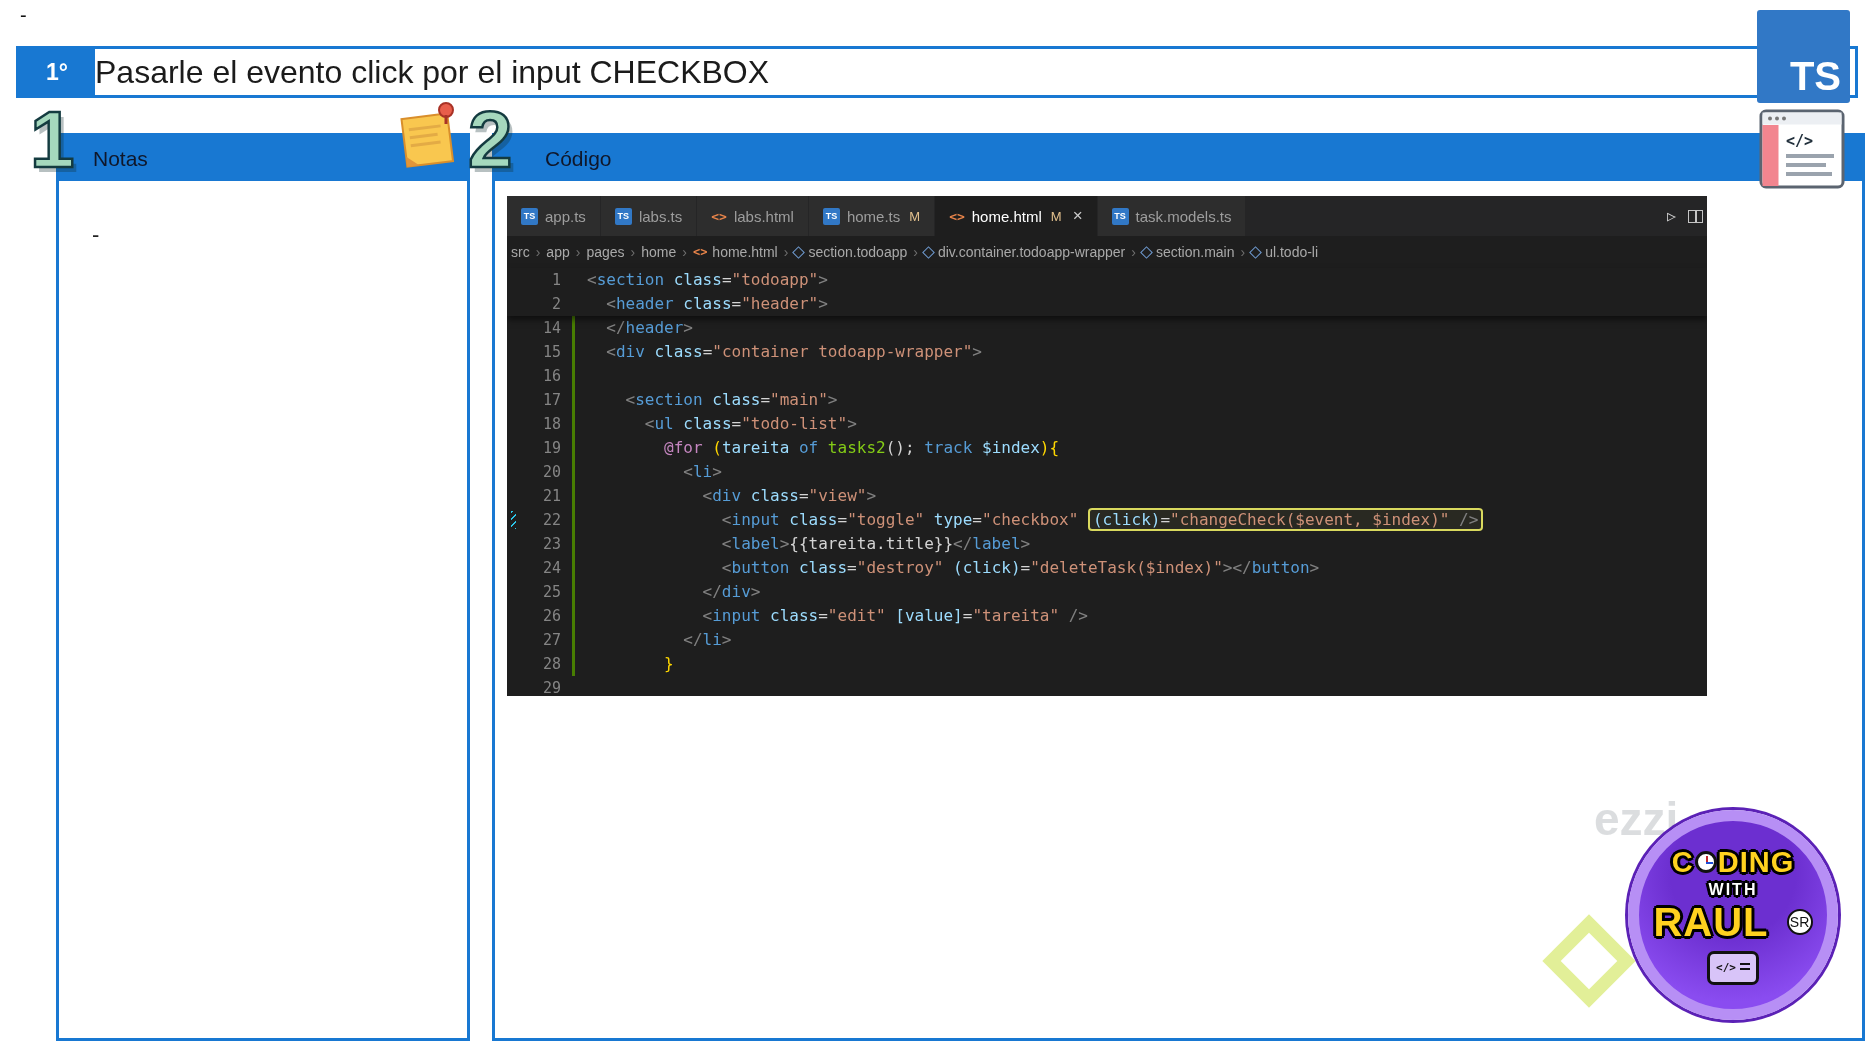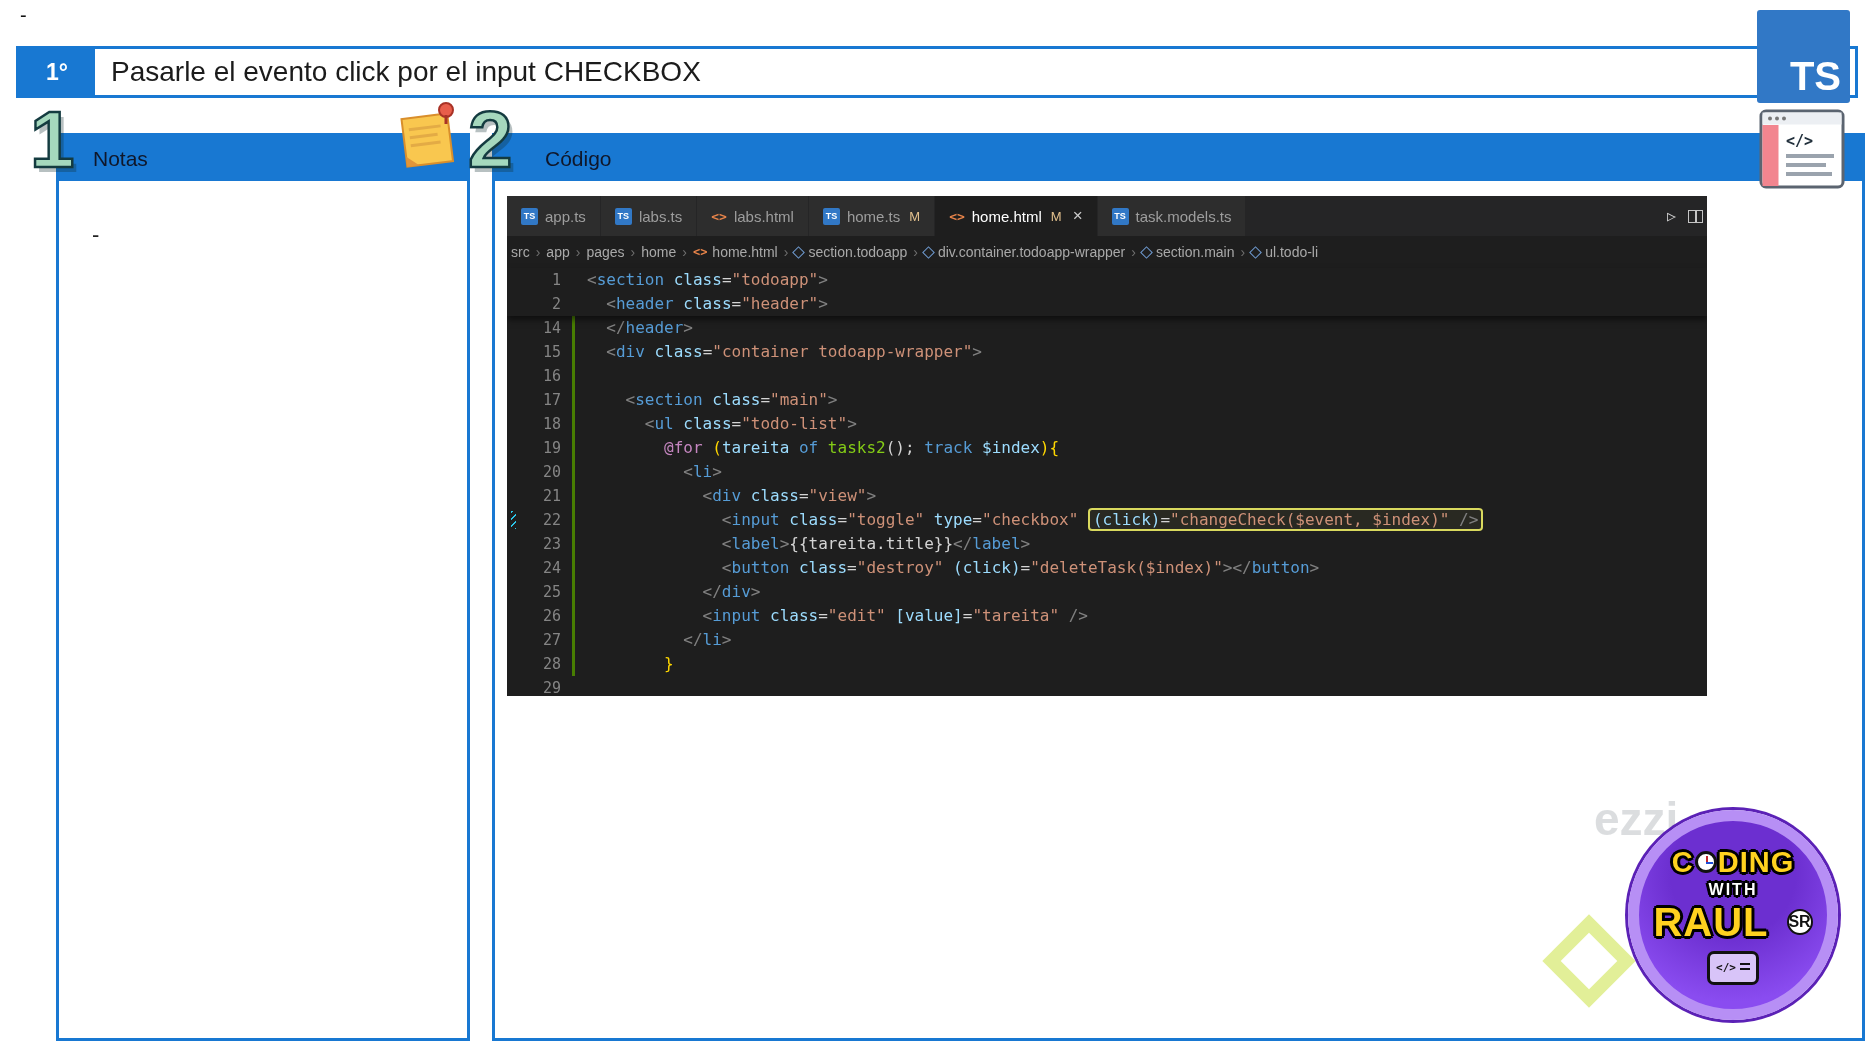--- a/index.html
+++ b/index.html
@@ -7,21 +7,21 @@
   body{margin:0;width:1873px;height:1049px;position:relative;overflow:hidden;background:#fff;
        font-family:"Liberation Sans",sans-serif;}
   .abs{position:absolute;}
 
   
   #top-dash{left:20px;top:4px;font-size:20px;color:#111;}
   #header-bar{left:16px;top:46px;width:1842px;height:52px;display:flex;align-items:stretch;
               border:3px solid var(--accent);background:#fff;}
   #step-box{width:76px;background:var(--accent);color:#fff;font-size:23px;font-weight:700;
             display:flex;align-items:center;justify-content:center;flex:none;}
-  #page-title{display:flex;align-items:center;padding-left:16px;font-size:28px;color:#1b1b1b;}
+  #page-title{display:flex;align-items:center;padding-left:0;font-size:32px;color:#1b1b1b;}
   #ts-logo{left:1757px;top:10px;width:93px;height:93px;background:#3178c6;color:#fff;z-index:6;
            display:flex;align-items:flex-end;justify-content:flex-end;padding:0 9px 4px 0;
            font-size:40px;font-weight:700;border-radius:3px;}
 
   
   .panel{position:absolute;border:3px solid var(--accent);background:#fff;}
   #notes-panel{left:56px;top:133px;width:414px;height:908px;}
   #code-panel{left:492px;top:133px;width:1373px;height:908px;}
   .panel-header{height:45px;background:var(--accent);color:#0f172a;font-weight:400;font-size:21px;
                 display:flex;align-items:center;}
@@ -84,21 +84,21 @@
                0 -3px 0 #000,0 3px 0 #000,-3px 0 0 #000,3px 0 0 #000;}
   .b1{color:#ffd21f;font-weight:900;font-size:29px;letter-spacing:1px;display:flex;align-items:center;}
   .clock{display:inline-block;width:22px;height:22px;border-radius:50%;background:#fff;
          border:3px solid #111;position:relative;margin:0 1px;}
   .clock::before{content:'';position:absolute;left:8px;top:2px;width:2px;height:8px;background:#c2262e;}
   .clock::after{content:'';position:absolute;left:8px;top:8px;width:7px;height:2px;background:#1d4ed8;}
   .b2{color:#fff;font-weight:900;font-size:16px;letter-spacing:2px;margin-top:2px;}
   .b3row{display:flex;align-items:center;gap:18px;margin-top:1px;}
   .b3{color:#ffd21f;font-weight:900;font-size:40px;letter-spacing:1px;}
   .sr{width:26px;height:26px;border-radius:50%;background:#fff;border:2.5px solid #111;color:#111;
-      font-size:16px;font-weight:700;display:flex;align-items:center;justify-content:center;}
+      font-size:14px;font-weight:400;display:flex;align-items:center;justify-content:center;}
   .bwin{margin-top:6px;width:52px;height:34px;background:#d8c4f8;border:3px solid #111;border-radius:7px;
         display:flex;align-items:center;justify-content:center;gap:4px;color:#111;
         font-family:"DejaVu Sans Mono",monospace;font-size:11px;font-weight:700;}
   .blines{width:10px;height:10px;background:repeating-linear-gradient(#111 0 2px,transparent 2px 5px);}
 </style>
 </head>
 <body>
 
 <div class="abs" id="top-dash">-</div>
 

